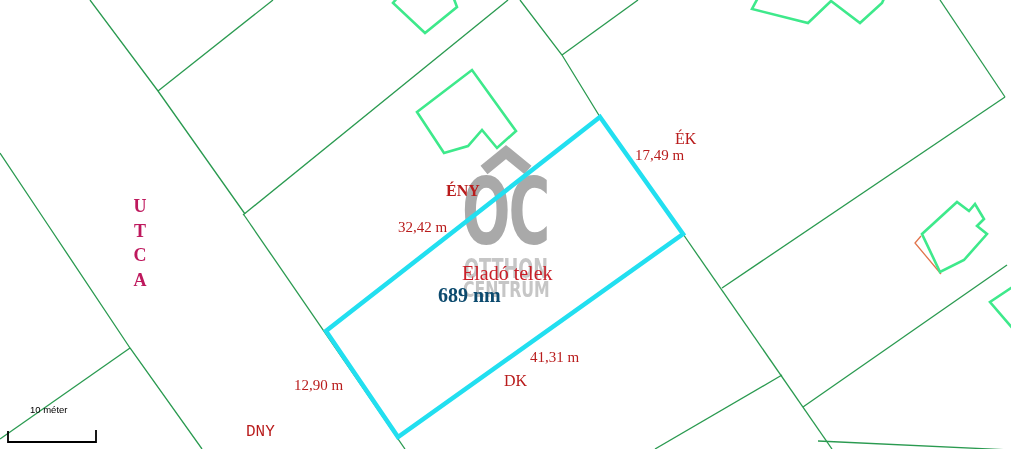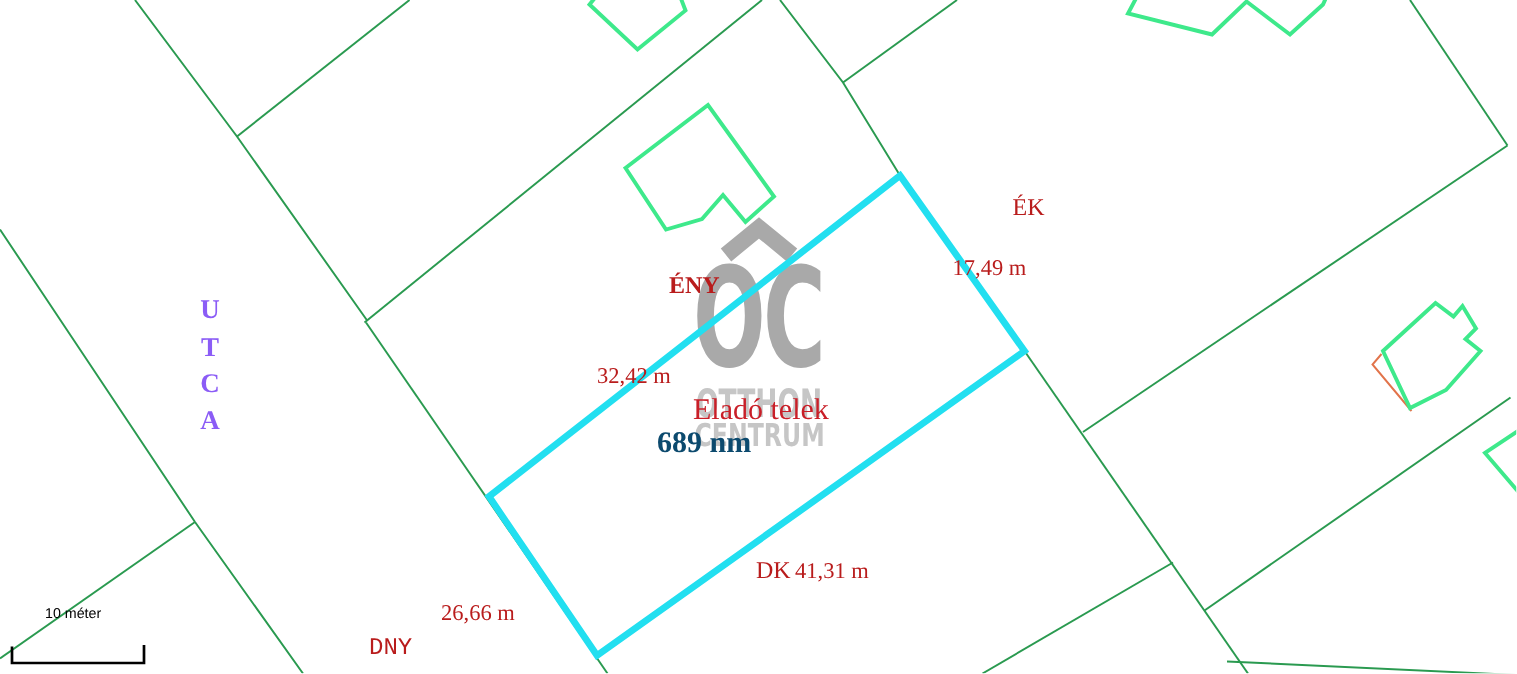--- a/index.html
+++ b/index.html
@@ -5,25 +5,25 @@
   html,body{margin:0;padding:0;background:#fff;}
   #map-root{
     position:relative;width:1011px;height:449px;background:#fff;overflow:hidden;
     font-family:"Liberation Serif","DejaVu Serif",serif;
   }
   #map-root svg{position:absolute;left:0;top:0;}
   .lbl{
     position:absolute;color:#b91c1c;font-size:16px;line-height:1.1;white-space:nowrap;
     font-family:"Liberation Serif","DejaVu Serif",serif;
   }
-  .lbl.small{font-size:15px;margin-top:24px;}
+  .lbl.small{font-size:15px;}
   .street{
     position:absolute;left:129px;top:194px;width:22px;text-align:center;
     font-weight:bold;font-size:18px;line-height:24.5px;word-break:break-all;
-    letter-spacing:0;color:#8b5cf6;
+    letter-spacing:0;color:#be185d;
   }
   .plot-title{
     position:absolute;left:462px;top:263px;font-weight:normal;font-size:20px;line-height:1.05;
   }
   .plot-area{
     position:absolute;left:438px;top:285px;font-weight:bold;font-size:20px;line-height:1.05;
   }
   .scale-label{
     position:absolute;left:30px;top:404px;width:48px;text-align:left;
     font-family:"Liberation Sans","DejaVu Sans",sans-serif;font-size:9.5px;color:#000;
@@ -81,19 +81,19 @@
   <div class="lbl" style="left:446px;top:182px;font-weight:bold;">ÉNY</div>
   <div class="lbl small" style="left:398px;top:219px;">32,42 m</div>
 
   <div class="lbl" style="left:675px;top:130px;">ÉK</div>
   <div class="lbl small" style="left:635px;top:147px;">17,49 m</div>
 
   <div class="lbl" style="left:504px;top:372px;">DK</div>
   <div class="lbl small" style="left:530px;top:349px;">41,31 m</div>
 
   <div class="lbl" style="left:246px;top:424px;font-family:Liberation Mono, monospace;">DNY</div>
-  <div class="lbl small" style="left:294px;top:377px;">26,66 m</div>
+  <div class="lbl small" style="left:294px;top:377px;">12,90 m</div>
 
   <div class="plot-title" style="color: rgb(201, 31, 40);">Eladó telek</div>
   <div class="plot-area" style="color: #0c4a6e;">689 nm</div>
 
   <div class="scale-label">10 méter</div>
 </div>
 
 </body></html>

